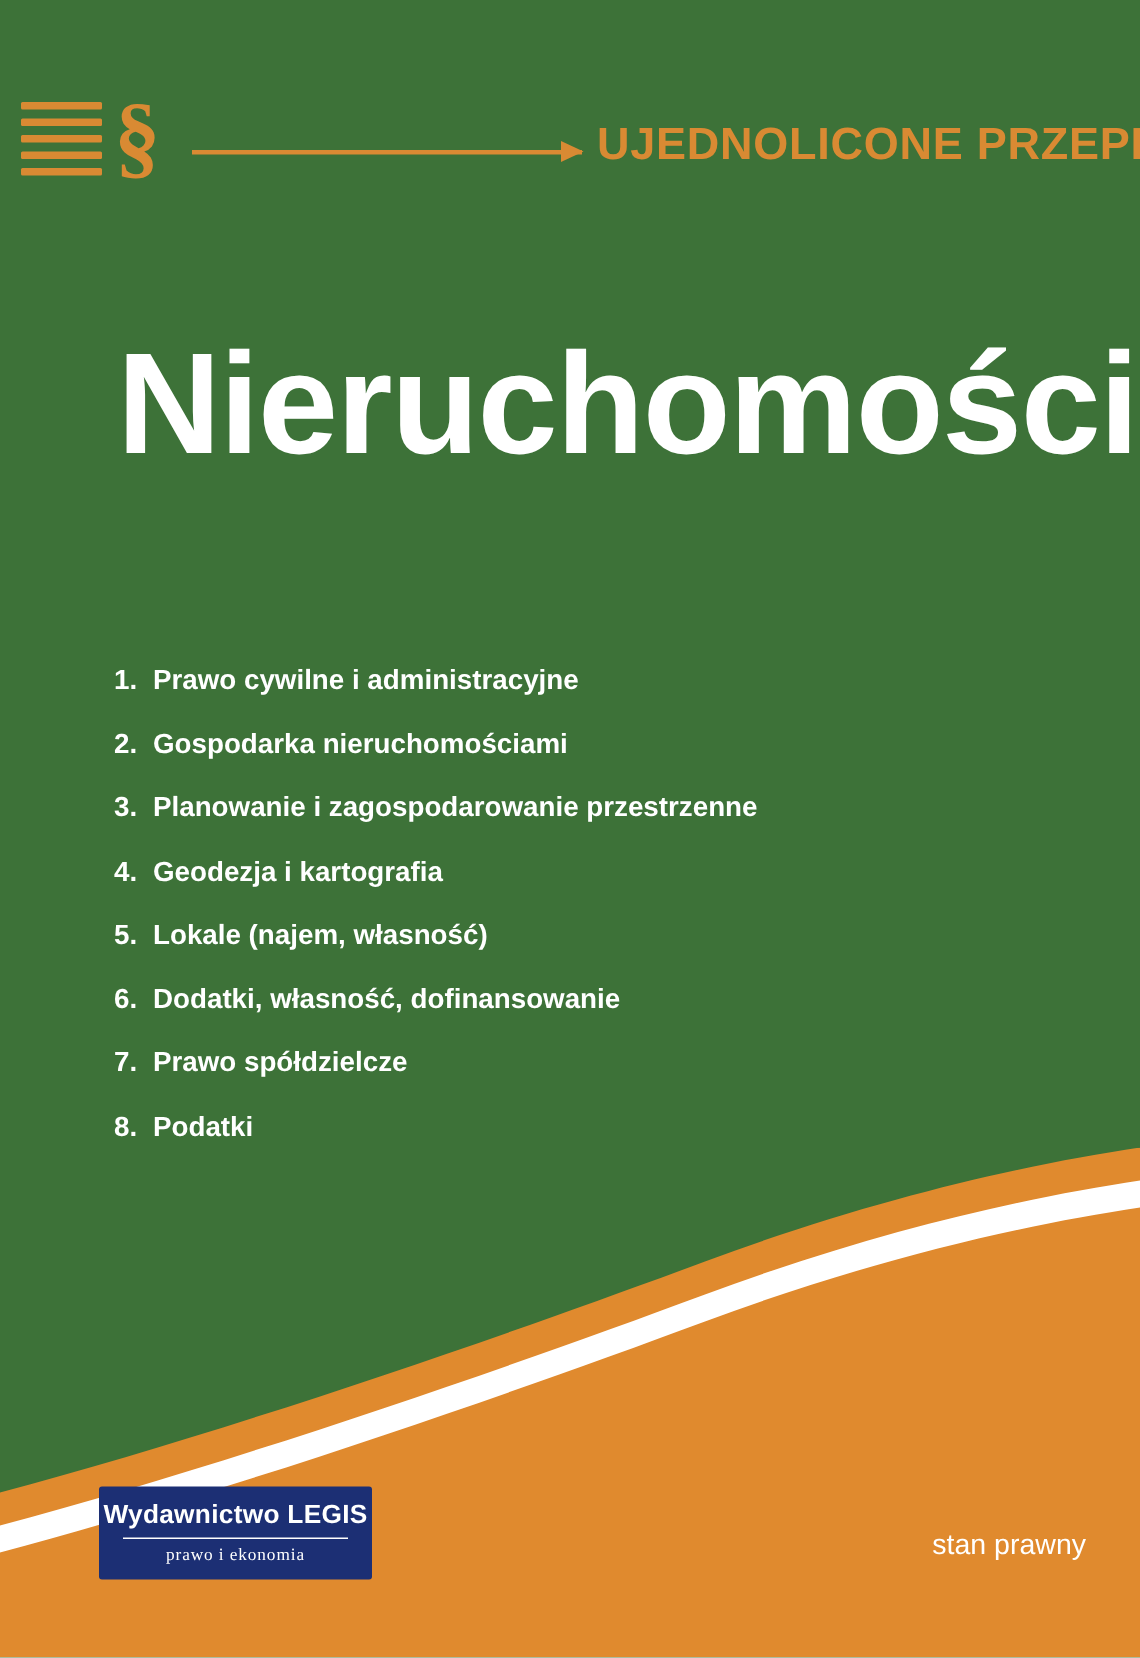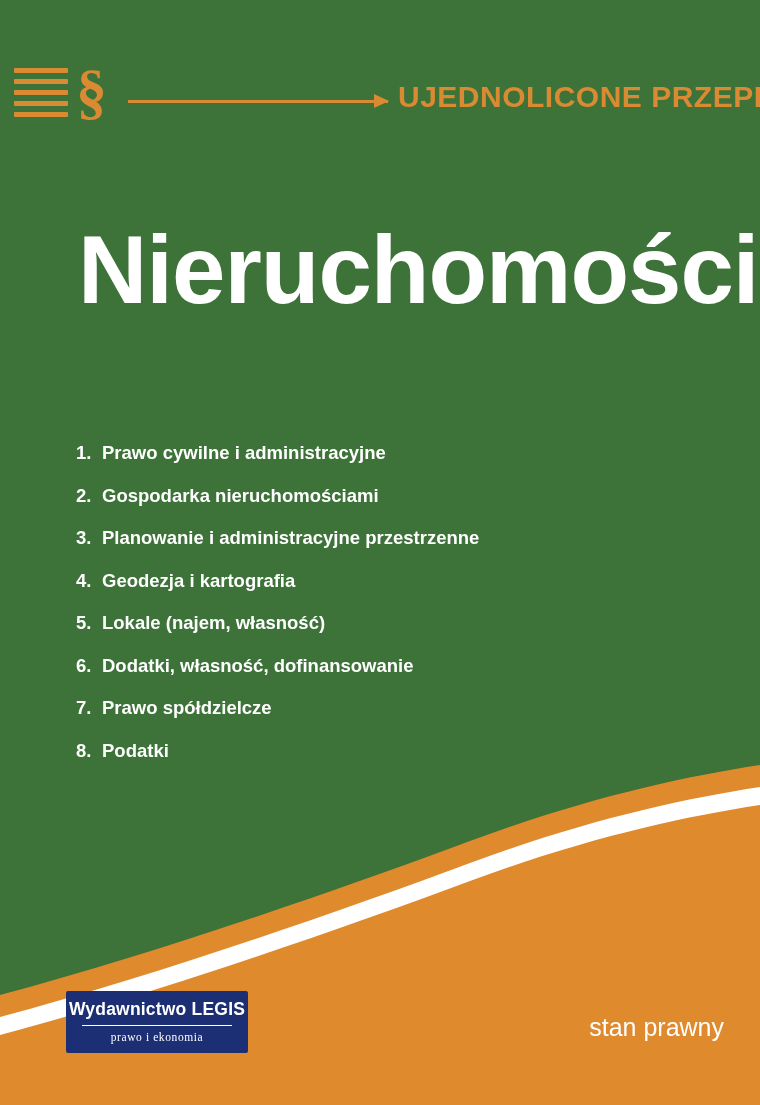--- a/index.html
+++ b/index.html
@@ -160,21 +160,21 @@
 
   
   .status {
     position: absolute;
     right: 36px;
     bottom: 52px;
     text-align: right;
     color: #ffffff;
   }
   .status-line1 {
-    font-size: 25px;
+    font-size: 19px;
     margin-bottom: 11px;
   }
   .status-line2 {
     font-size: 27px;
   }
 </style>
 </head>
 <body>
 
 <div class="cover">
@@ -205,21 +205,21 @@
     <div class="toc-item">
       <span class="toc-num">1.</span>
       <span class="toc-label">Prawo cywilne i administracyjne</span>
     </div>
     <div class="toc-item">
       <span class="toc-num">2.</span>
       <span class="toc-label">Gospodarka nieruchomościami</span>
     </div>
     <div class="toc-item">
       <span class="toc-num">3.</span>
-      <span class="toc-label">Planowanie i administracyjne przestrzenne</span>
+      <span class="toc-label">Planowanie i zagospodarowanie przestrzenne</span>
     </div>
     <div class="toc-item">
       <span class="toc-num">4.</span>
       <span class="toc-label">Geodezja i kartografia</span>
     </div>
     <div class="toc-item">
       <span class="toc-num">5.</span>
       <span class="toc-label">Lokale (najem, własność)</span>
     </div>
     <div class="toc-item">

